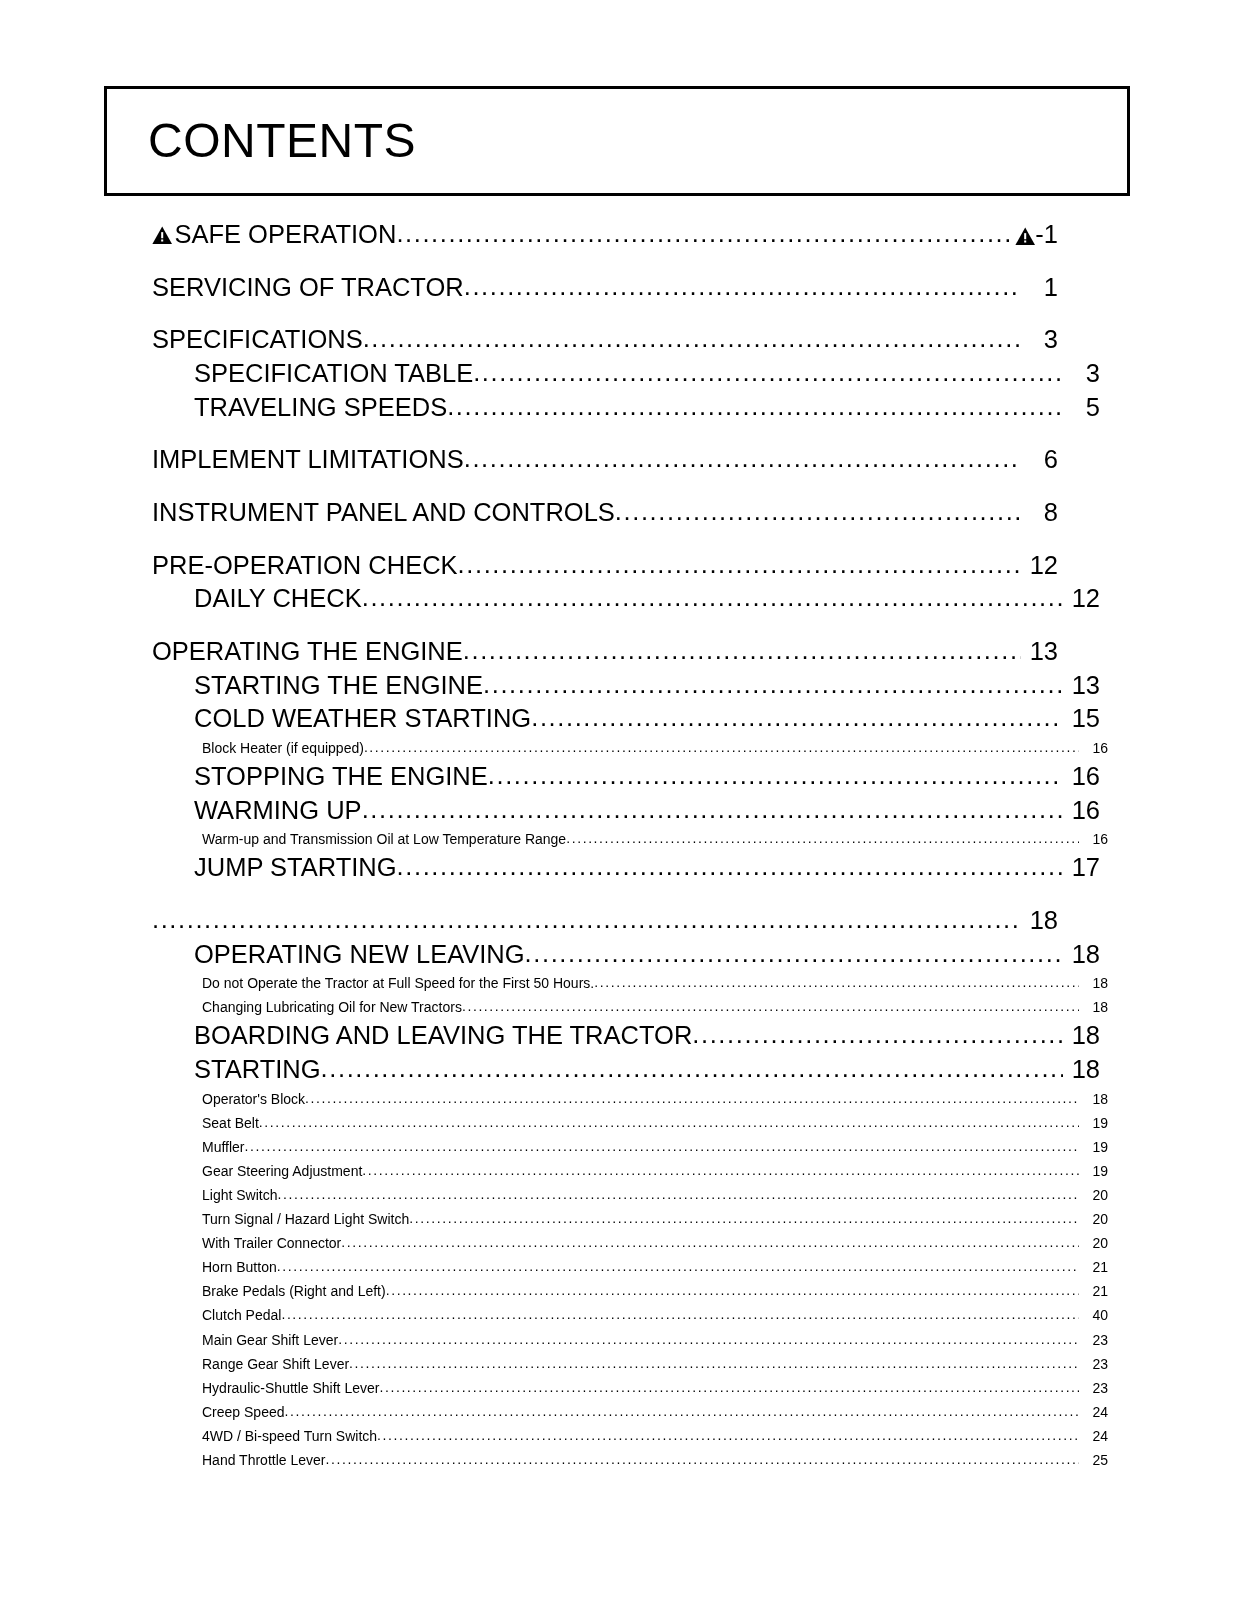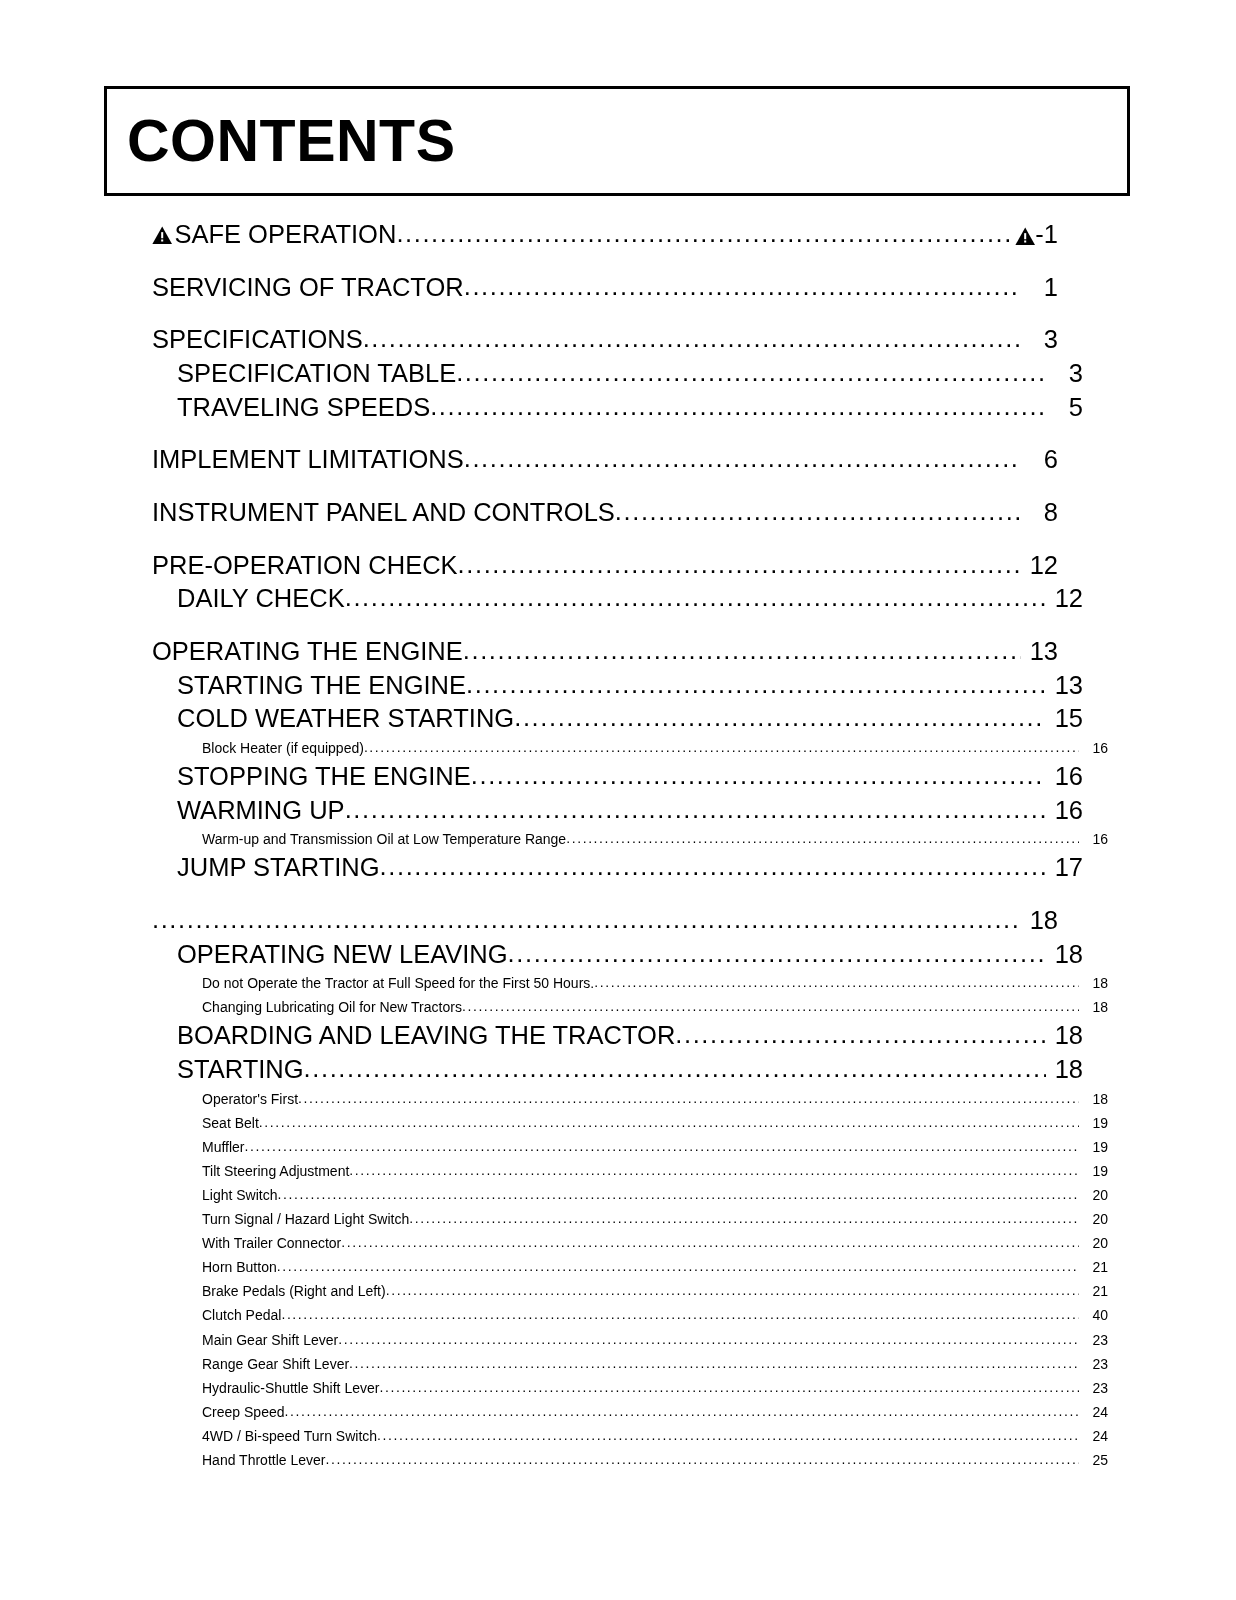--- a/index.html
+++ b/index.html
@@ -30,25 +30,25 @@
     left: 104px;
     top: 86px;
     width: 1026px;
     height: 110px;
     border: 3px solid #000;
     box-sizing: border-box;
     display: flex;
     align-items: center;
   }
   .title-text {
-    font-size: 59px;
-    font-weight: bold;
+    font-size: 48px;
+    font-weight: normal;
     letter-spacing: 0.5px;
     line-height: 1;
-    padding-left: 20px;
+    padding-left: 41px;
     color: #000;
     white-space: nowrap;
   }
 
   
   .toc {
     position: absolute;
     left: 152px;
     top: 214px;
     width: 906px;
@@ -93,21 +93,21 @@
     line-height: 1.32;
     margin-left: 0px;
     margin-top: 19px;
   }
   .lvl0:first-child { margin-top: 4px; }
 
   
   .lvl1 {
     font-size: 25.5px;
     line-height: 1.32;
-    margin-left: 25px;
+    margin-left: 42px;
     margin-top: 0px;
   }
 
   
   .lvl2 {
     font-size: 14px;
     line-height: 1.72;
     margin-left: 50px;
     margin-top: 0px;
   }
@@ -256,36 +256,36 @@
         <span class="toc-label"><span>BOARDING AND LEAVING THE TRACTOR</span></span>
         <span class="toc-leader"></span>
         <span class="toc-page"><span>18</span></span>
       </div>
       <div class="toc-row lvl1">
         <span class="toc-label"><span>STARTING</span></span>
         <span class="toc-leader"></span>
         <span class="toc-page"><span>18</span></span>
       </div>
       <div class="toc-row lvl2">
-        <span class="toc-label"><span>Operator's First</span></span>
+        <span class="toc-label"><span>Operator's Block</span></span>
         <span class="toc-leader"></span>
         <span class="toc-page"><span>18</span></span>
       </div>
       <div class="toc-row lvl2">
         <span class="toc-label"><span>Seat Belt</span></span>
         <span class="toc-leader"></span>
         <span class="toc-page"><span>19</span></span>
       </div>
       <div class="toc-row lvl2">
         <span class="toc-label"><span>Muffler</span></span>
         <span class="toc-leader"></span>
         <span class="toc-page"><span>19</span></span>
       </div>
       <div class="toc-row lvl2">
-        <span class="toc-label"><span>Tilt Steering Adjustment</span></span>
+        <span class="toc-label"><span>Gear Steering Adjustment</span></span>
         <span class="toc-leader"></span>
         <span class="toc-page"><span>19</span></span>
       </div>
       <div class="toc-row lvl2">
         <span class="toc-label"><span>Light Switch</span></span>
         <span class="toc-leader"></span>
         <span class="toc-page"><span>20</span></span>
       </div>
       <div class="toc-row lvl2">
         <span class="toc-label"><span>Turn Signal / Hazard Light Switch</span></span>

